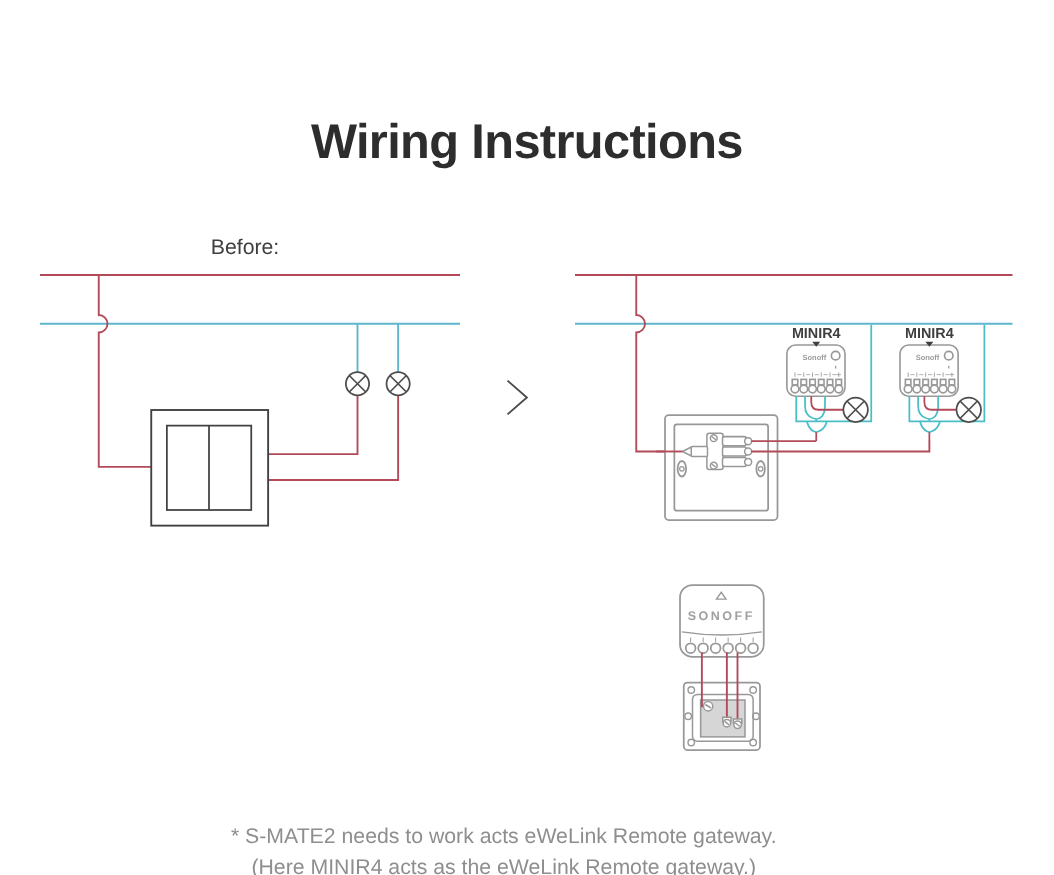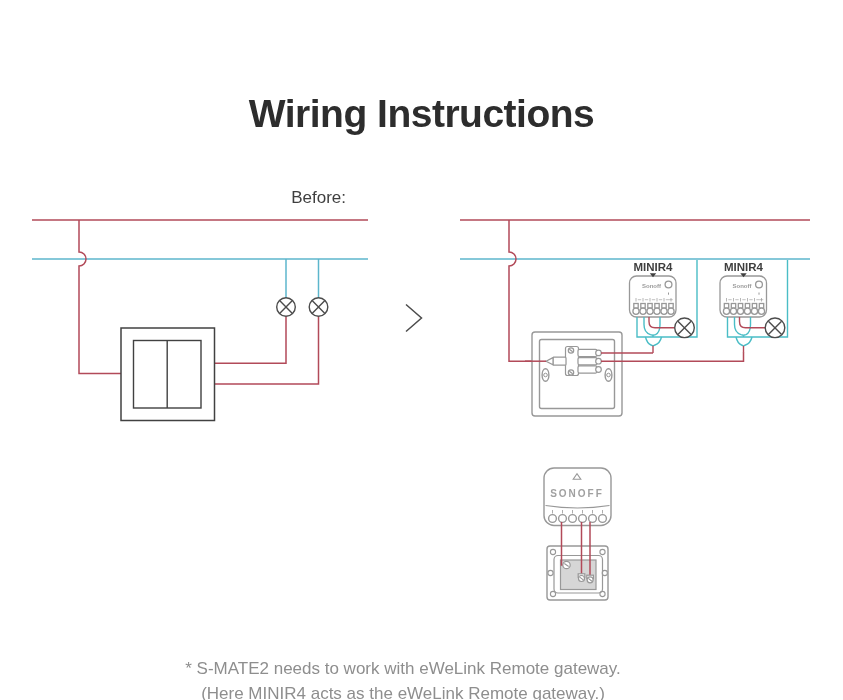--- a/index.html
+++ b/index.html
@@ -2,21 +2,21 @@
 <html><head>
 <meta charset="utf-8">
 <style>
   html,body{margin:0;padding:0;background:#ffffff;}
   #page{position:relative;width:843px;height:700px;background:#ffffff;overflow:hidden;
         font-family:"Liberation Sans",sans-serif;margin-top:48px;}
   #page svg{position:absolute;left:0;top:0;}
   .ovl{position:absolute;}
   .title{top:44px;left:0;width:843px;text-align:center;font-size:39px;line-height:44px;
          font-weight:bold;color:#2d2d2d;letter-spacing:-0.5px;}
-  .seclabel{top:141px;font-size:17px;line-height:18px;color:#3f3f3f;text-align:right;width:300px;}
+  .seclabel{top:141px;font-size:17px;line-height:18px;color:#3f3f3f;text-align:center;width:300px;}
   .before-label{left:46px;}
   .after-label{left:475px;}
   .bottom-logo{top:440px;left:527px;width:100px;text-align:center;font-size:10px;font-weight:bold;
                letter-spacing:2px;color:#a0a0a0;}
   .footnote{left:103px;width:600px;text-align:center;font-size:17px;line-height:25px;color:#8e8e8e;}
   .fn1{top:608px;} .fn2{top:633px;}
   svg text{font-family:"Liberation Sans",sans-serif;}
 </style>
 </head>
 <body>
@@ -194,15 +194,15 @@
         <path d="M579.7,529.1 L583.3,531.9"></path>
       <rect x="586.8" y="527.2" width="6.6" height="3.6" fill="#ffffff"></rect>
       <circle cx="590.1" cy="531.8" r="3" fill="#ffffff"></circle>
         <path d="M588.3,530.4 L591.9,533.2"></path>
     </g>
   </svg>
 
   <div class="ovl title">Wiring Instructions</div>
   <div class="ovl seclabel before-label">Before:</div>
   <div class="ovl bottom-logo">SONOFF</div>
-  <div class="ovl footnote fn1">* S-MATE2 needs to work with eWeLink Remote gateway.</div>
+  <div class="ovl footnote fn1">* S-MATE2 needs to work acts eWeLink Remote gateway.</div>
   <div class="ovl footnote fn2">(Here MINIR4 acts as the eWeLink Remote gateway.)</div>
 </div>
 
 </body></html>

